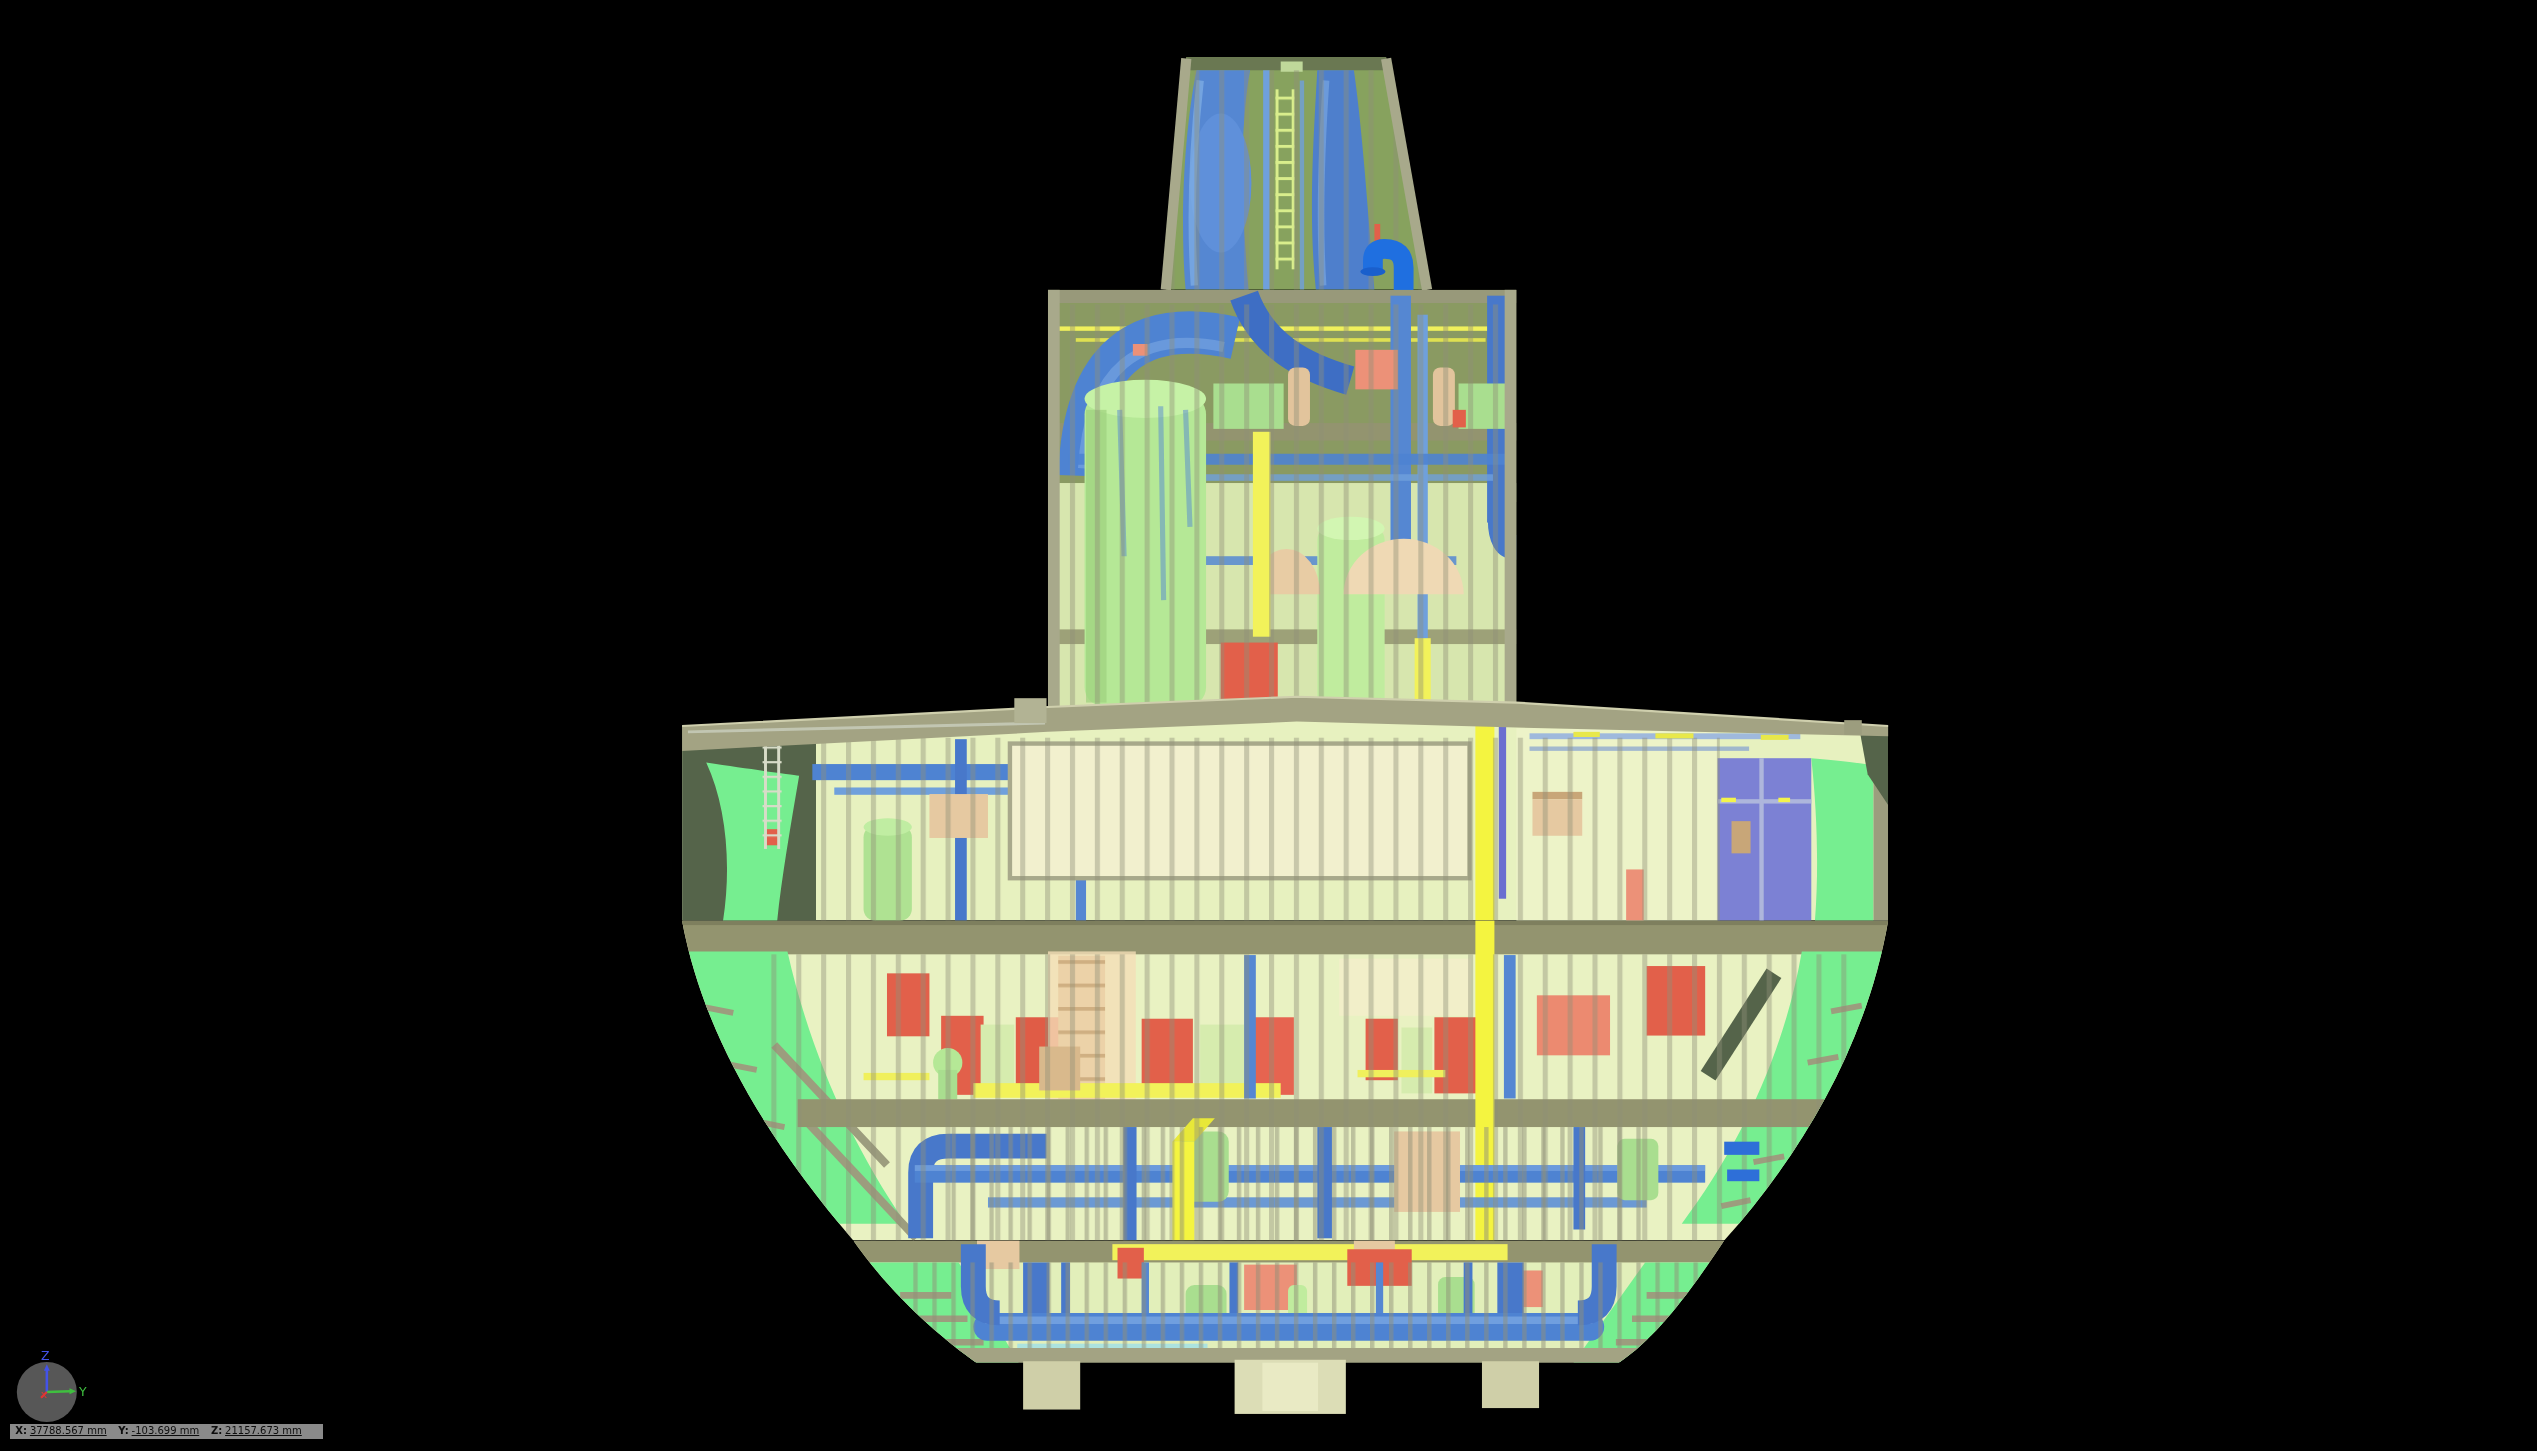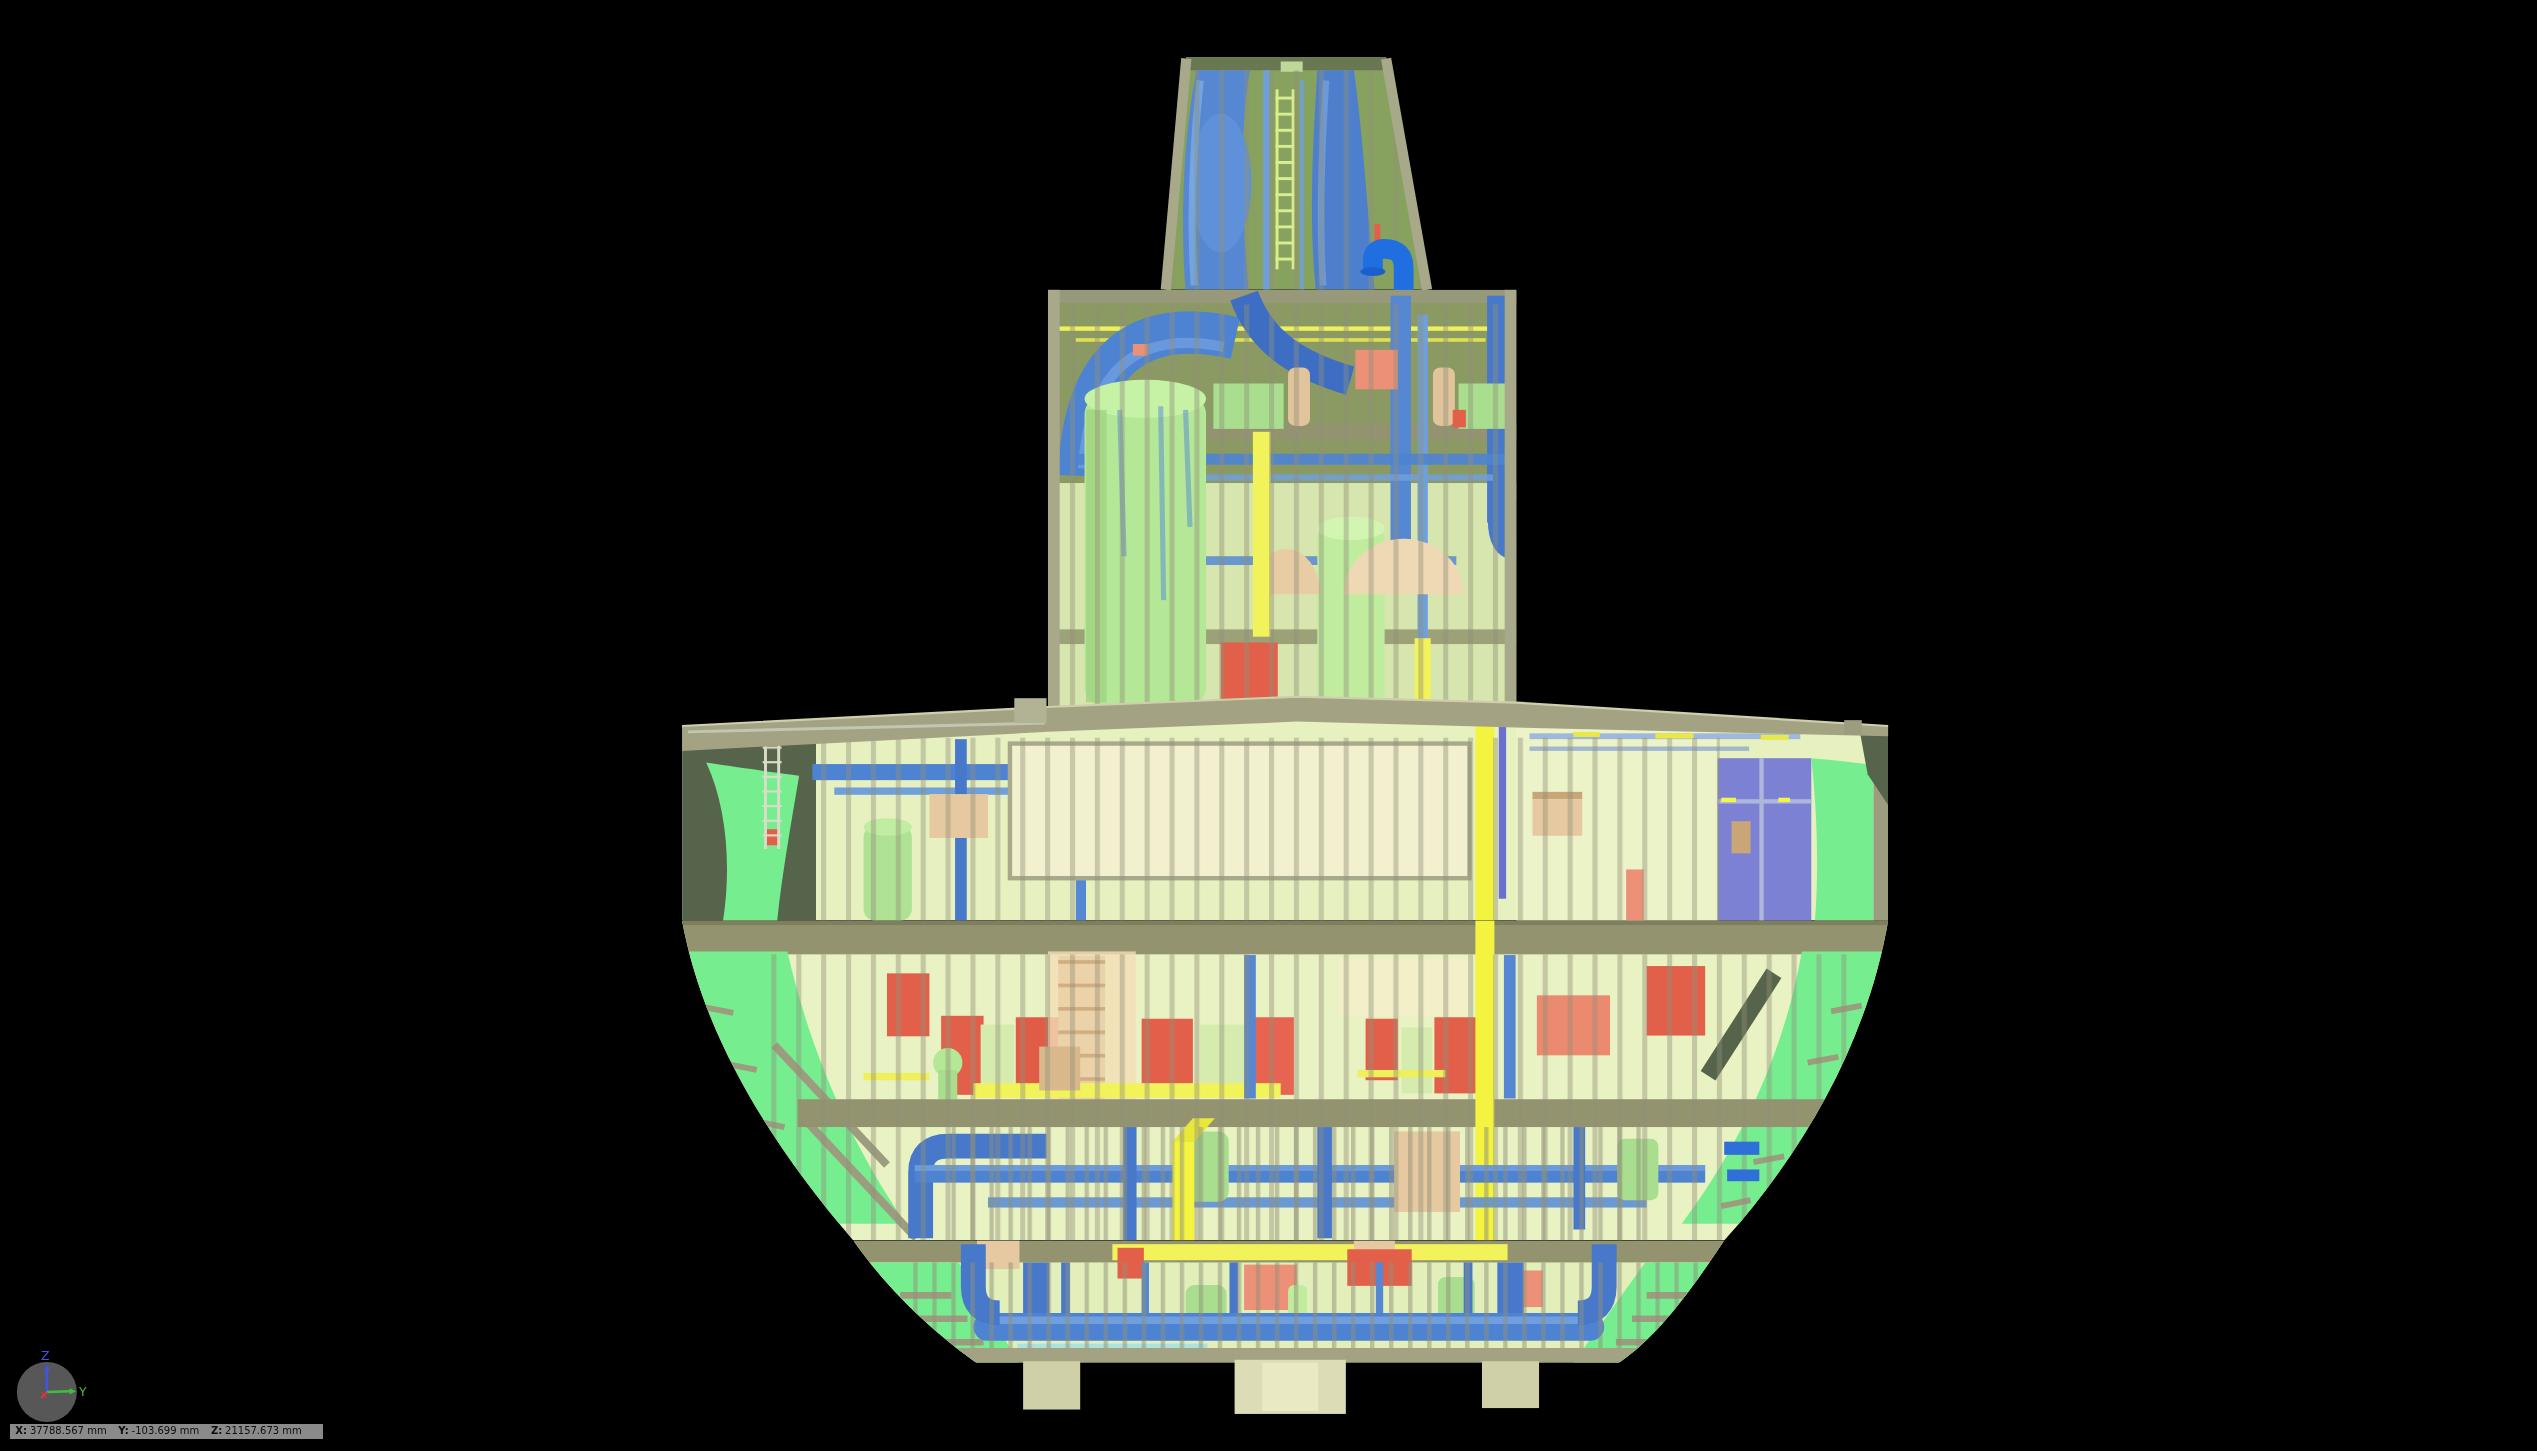--- a/index.html
+++ b/index.html
@@ -10,21 +10,21 @@
   body{width:2538px;height:1452px;overflow:hidden;font-family:"DejaVu Sans",sans-serif;}
   .viewport{position:relative;width:2538px;height:1452px;background:#000;}
   .viewport svg{position:absolute;left:0;top:0;width:100%;height:100%;display:block;}
   .status-bar{
     position:absolute;left:10.2px;top:1424px;height:14.6px;
     background:var(--status-bar-bg);color:var(--status-bar-text);
     display:inline-flex;align-items:center;gap:0;
     font-size:10px;line-height:14.6px;white-space:pre;padding:0 5.1px;
   }
   .status-bar .lbl{font-weight:bold;margin-right:2.9px;}
-  .status-bar .val{margin-right:11.7px;}
+  .status-bar .val{margin-right:11.7px;text-decoration:underline;}
   .status-bar .val:last-child{margin-right:16px;}
 </style>
 </head>
 <body>
 
 <div class="viewport">
 
 <svg viewBox="0 0 3468 1984" xmlns="http://www.w3.org/2000/svg">
   <defs>
     <pattern id="frA" width="34" height="8" patternUnits="userSpaceOnUse">

